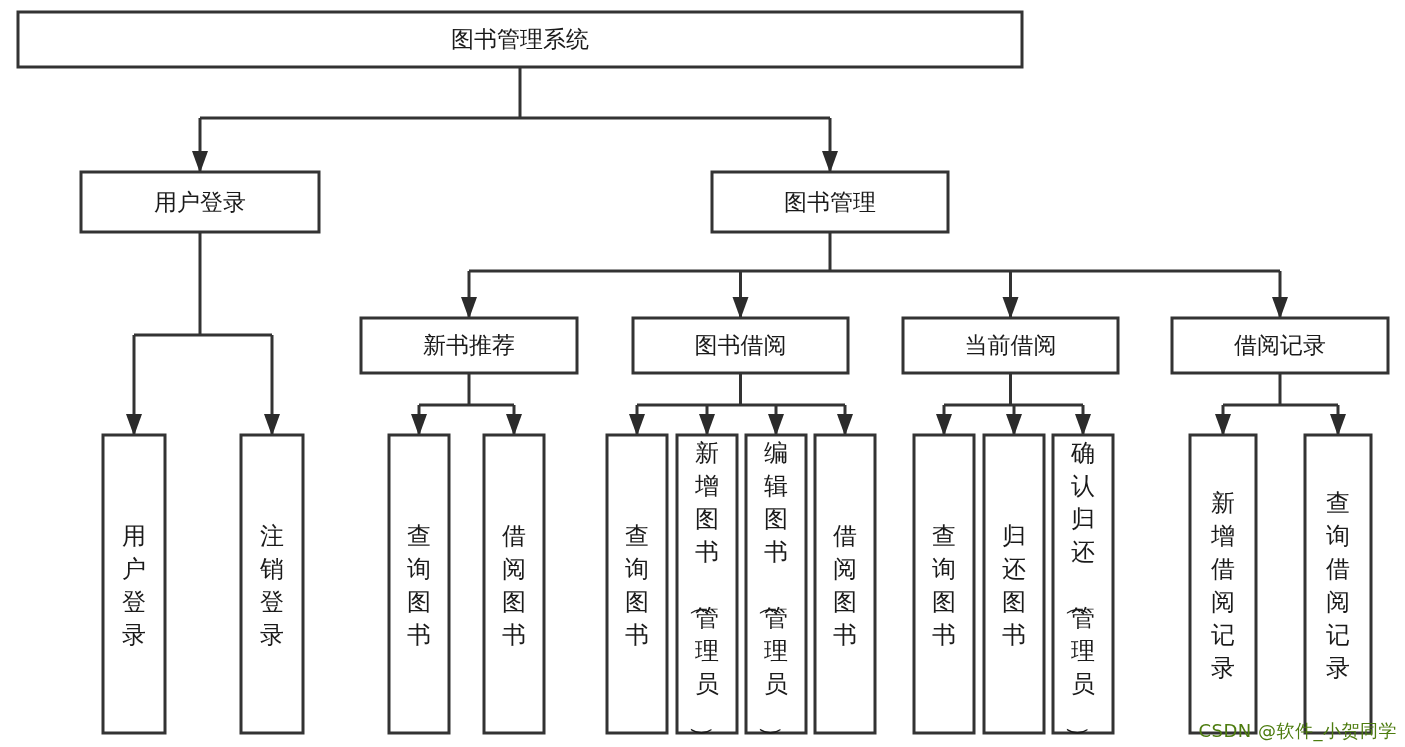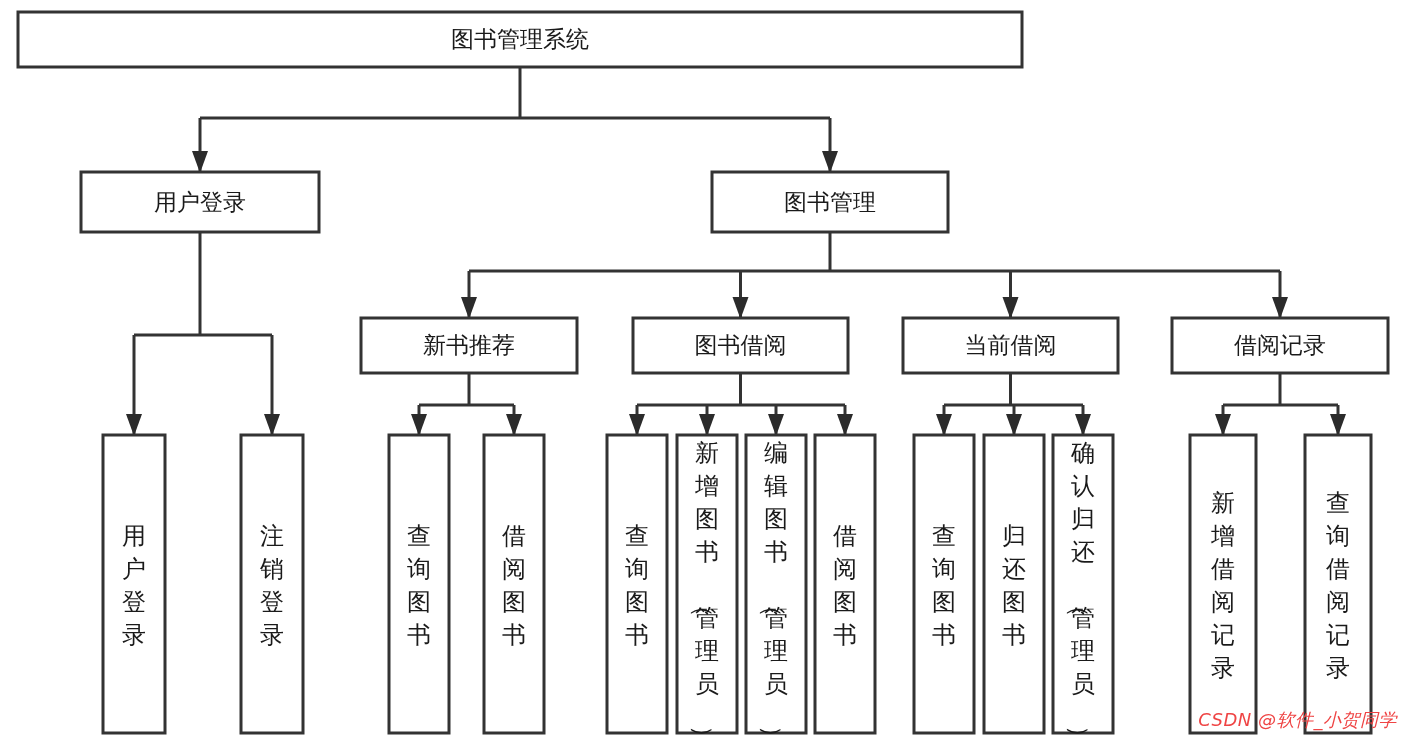--- a/index.html
+++ b/index.html
@@ -46,28 +46,27 @@
   }
   .node-label-v {
     font-family: "DejaVu Sans", "Liberation Sans", sans-serif;
     font-size: 24px;
     fill: #1a1a1a;
     text-anchor: middle;
   }
   .watermark {
     position: absolute;
     right: 8px;
-    bottom: 15px;
+    bottom: 4px;
     font-family: "DejaVu Sans", "Liberation Sans", sans-serif;
     font-size: 18px;
-    color: #ef4444;
+    color: #4d7c0f;
     white-space: nowrap;
     letter-spacing: 0.5px;
     pointer-events: none;
-    font-style: italic;
   }
 </style>
 </head>
 <body>
 
 <div id="page">
 
   <svg id="diagram" viewBox="0 0 1405 747">
     <g id="connectors">
         <line x1="520" y1="67" x2="520" y2="118" class="connector"></line>

